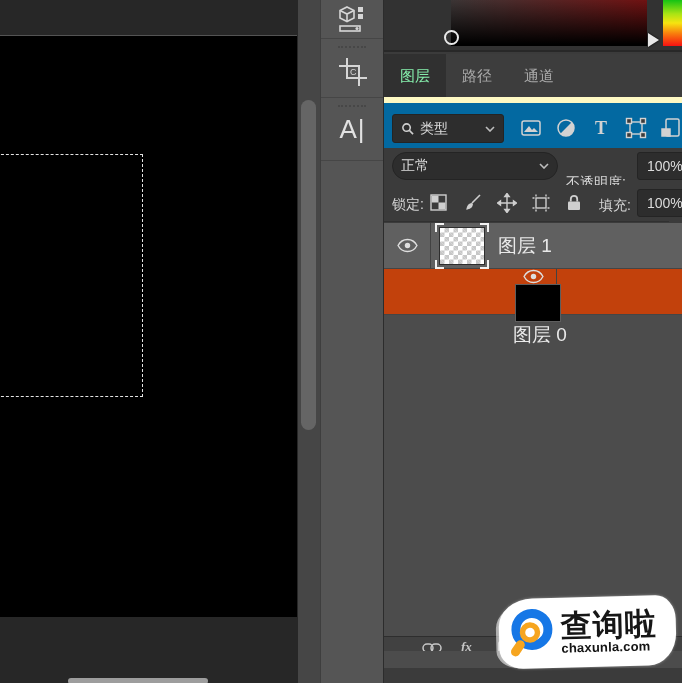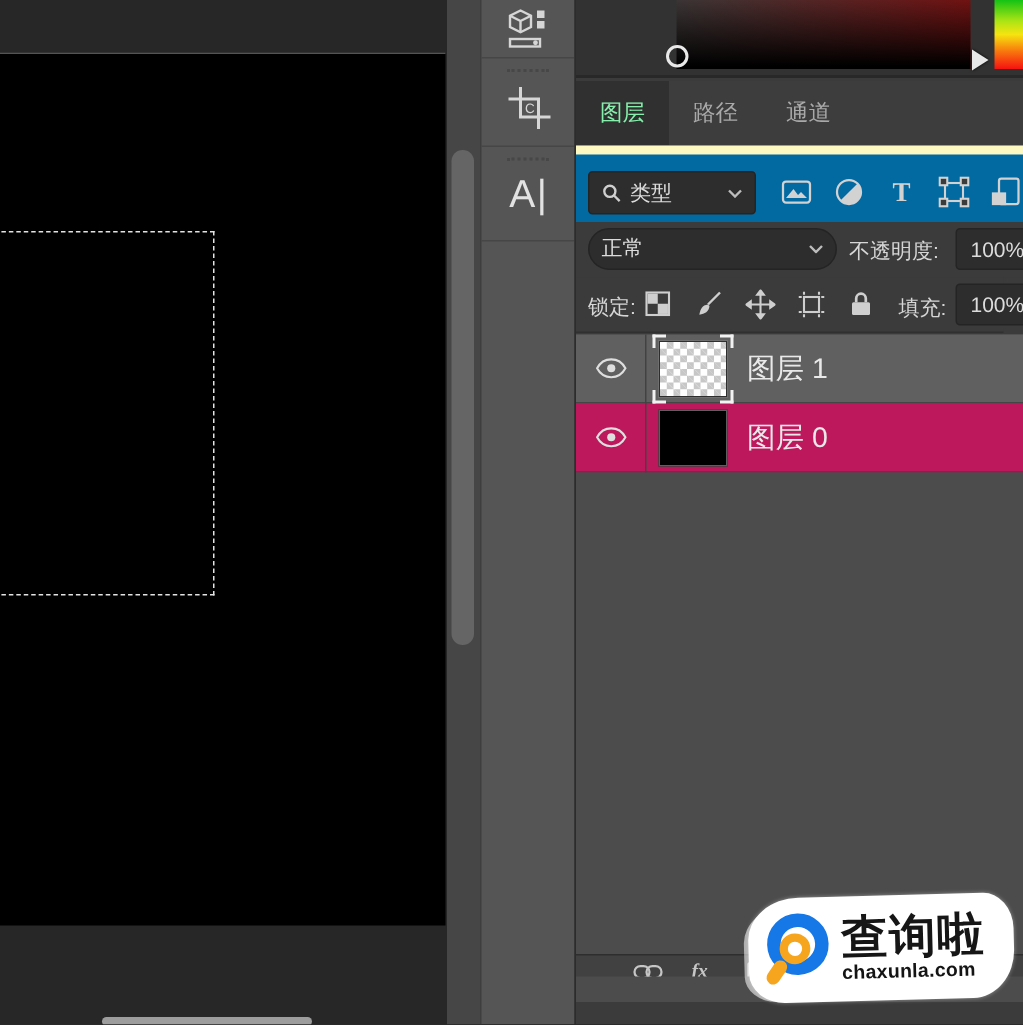--- a/index.html
+++ b/index.html
@@ -74,21 +74,21 @@
 
   
   .lock-row{position:absolute;left:0;top:185px;width:285px;height:37px;background:#3b3b3b;
             border-bottom:1px solid #303030;}
   .l-ic{position:absolute;top:8px;width:20px;height:20px;color:#cfcfcf;}
 
   
   .layers-list{position:absolute;left:0;top:223px;width:299px;height:445px;background:#4c4c4c;}
   .layer-row{display:flex;align-items:center;height:46px;border-bottom:1px solid #454545;}
   .layer-row.selected{background:#606060;}
-  .layer-row.normal{background:#be185d;}
+  .layer-row.normal{background:#c2410c;flex-direction:column;}
   .eye-cell{width:47px;height:46px;display:flex;align-items:center;justify-content:center;
             border-right:1px solid #424242;}
   .thumb-wrap{position:relative;margin-left:8px;width:46px;height:38px;}
   .thumb{width:46px;height:38px;}
   .thumb.checker{background-color:#fff;
       background-image:linear-gradient(45deg,#c7c7c7 25%,transparent 25%,transparent 75%,#c7c7c7 75%),
                        linear-gradient(45deg,#c7c7c7 25%,transparent 25%,transparent 75%,#c7c7c7 75%);
       background-size:9px 9px;background-position:0 0,4.5px 4.5px;border:1px solid #2e2e2e;}
   .thumb.black{background:#000;border:1px solid #5e5e5e;}
   .corner{position:absolute;width:9px;height:9px;}
@@ -218,21 +218,21 @@
       </div>
     </div>
 
     <div class="blend-row">
       <div class="blend-select">
         <span class="lbl">正常</span>
         <svg width="10" height="6" viewBox="0 0 10 6" fill="none" stroke="#bdbdbd" stroke-width="1.6">
             <path d="M1 1 L5 5 L9 1"></path>
           </svg>
       </div>
-      <div class="row-label" style="left:182px;top:11px;">不透明度:</div>
+      <div class="row-label" style="left:182px;top:26px;">不透明度:</div>
       <div class="value-box" style="left:253px;top:4px;">100%</div>
     </div>
 
     <div class="lock-row">
       <div class="row-label" style="left:8px;top:11px;">锁定:</div>
       <div class="l-ic" style="left:45px;">
         <svg width="19" height="19" viewBox="0 0 19 19" fill="none" stroke="currentColor" stroke-width="1.4">
           <rect x="2" y="2" width="15" height="15"></rect>
           <rect x="2.7" y="2.7" width="6.8" height="6.8" fill="currentColor" stroke="none"></rect>
           <rect x="9.5" y="9.5" width="6.8" height="6.8" fill="currentColor" stroke="none"></rect>

